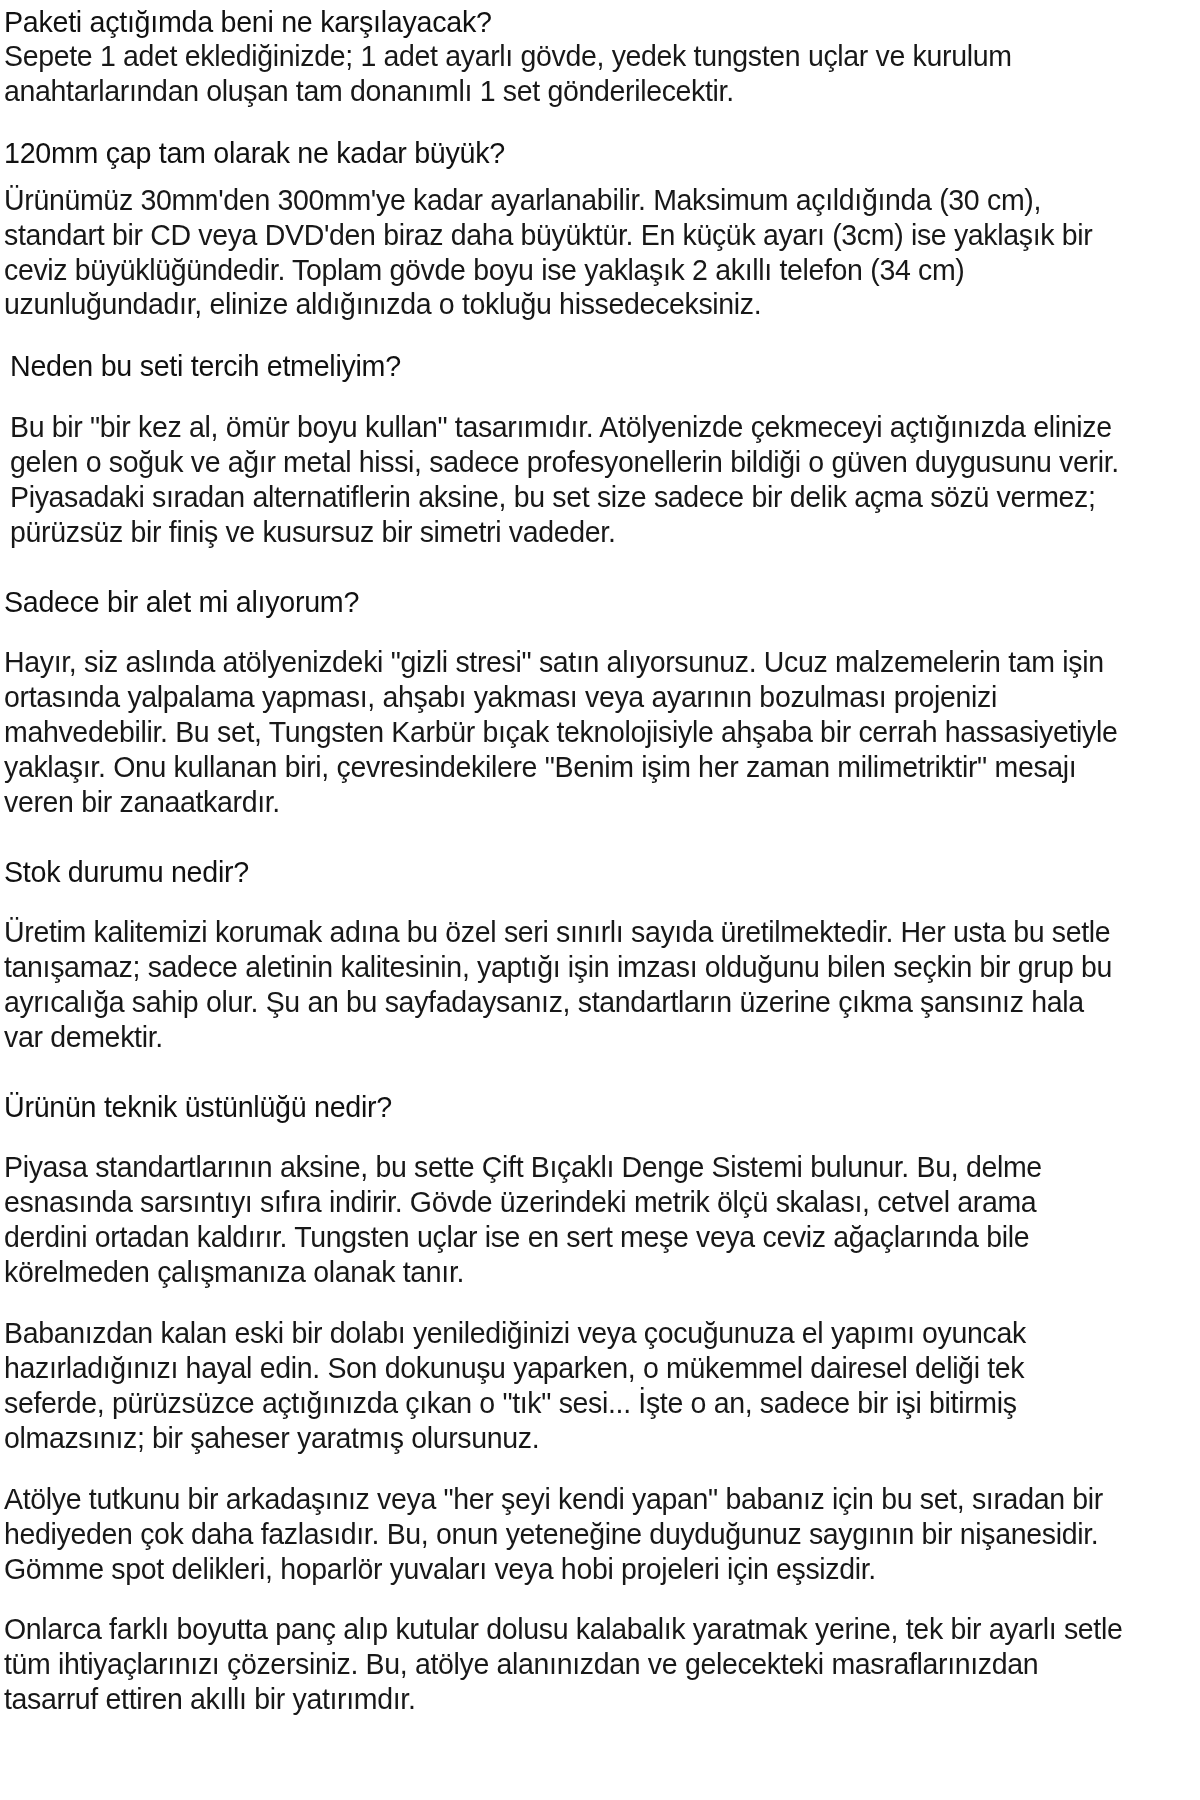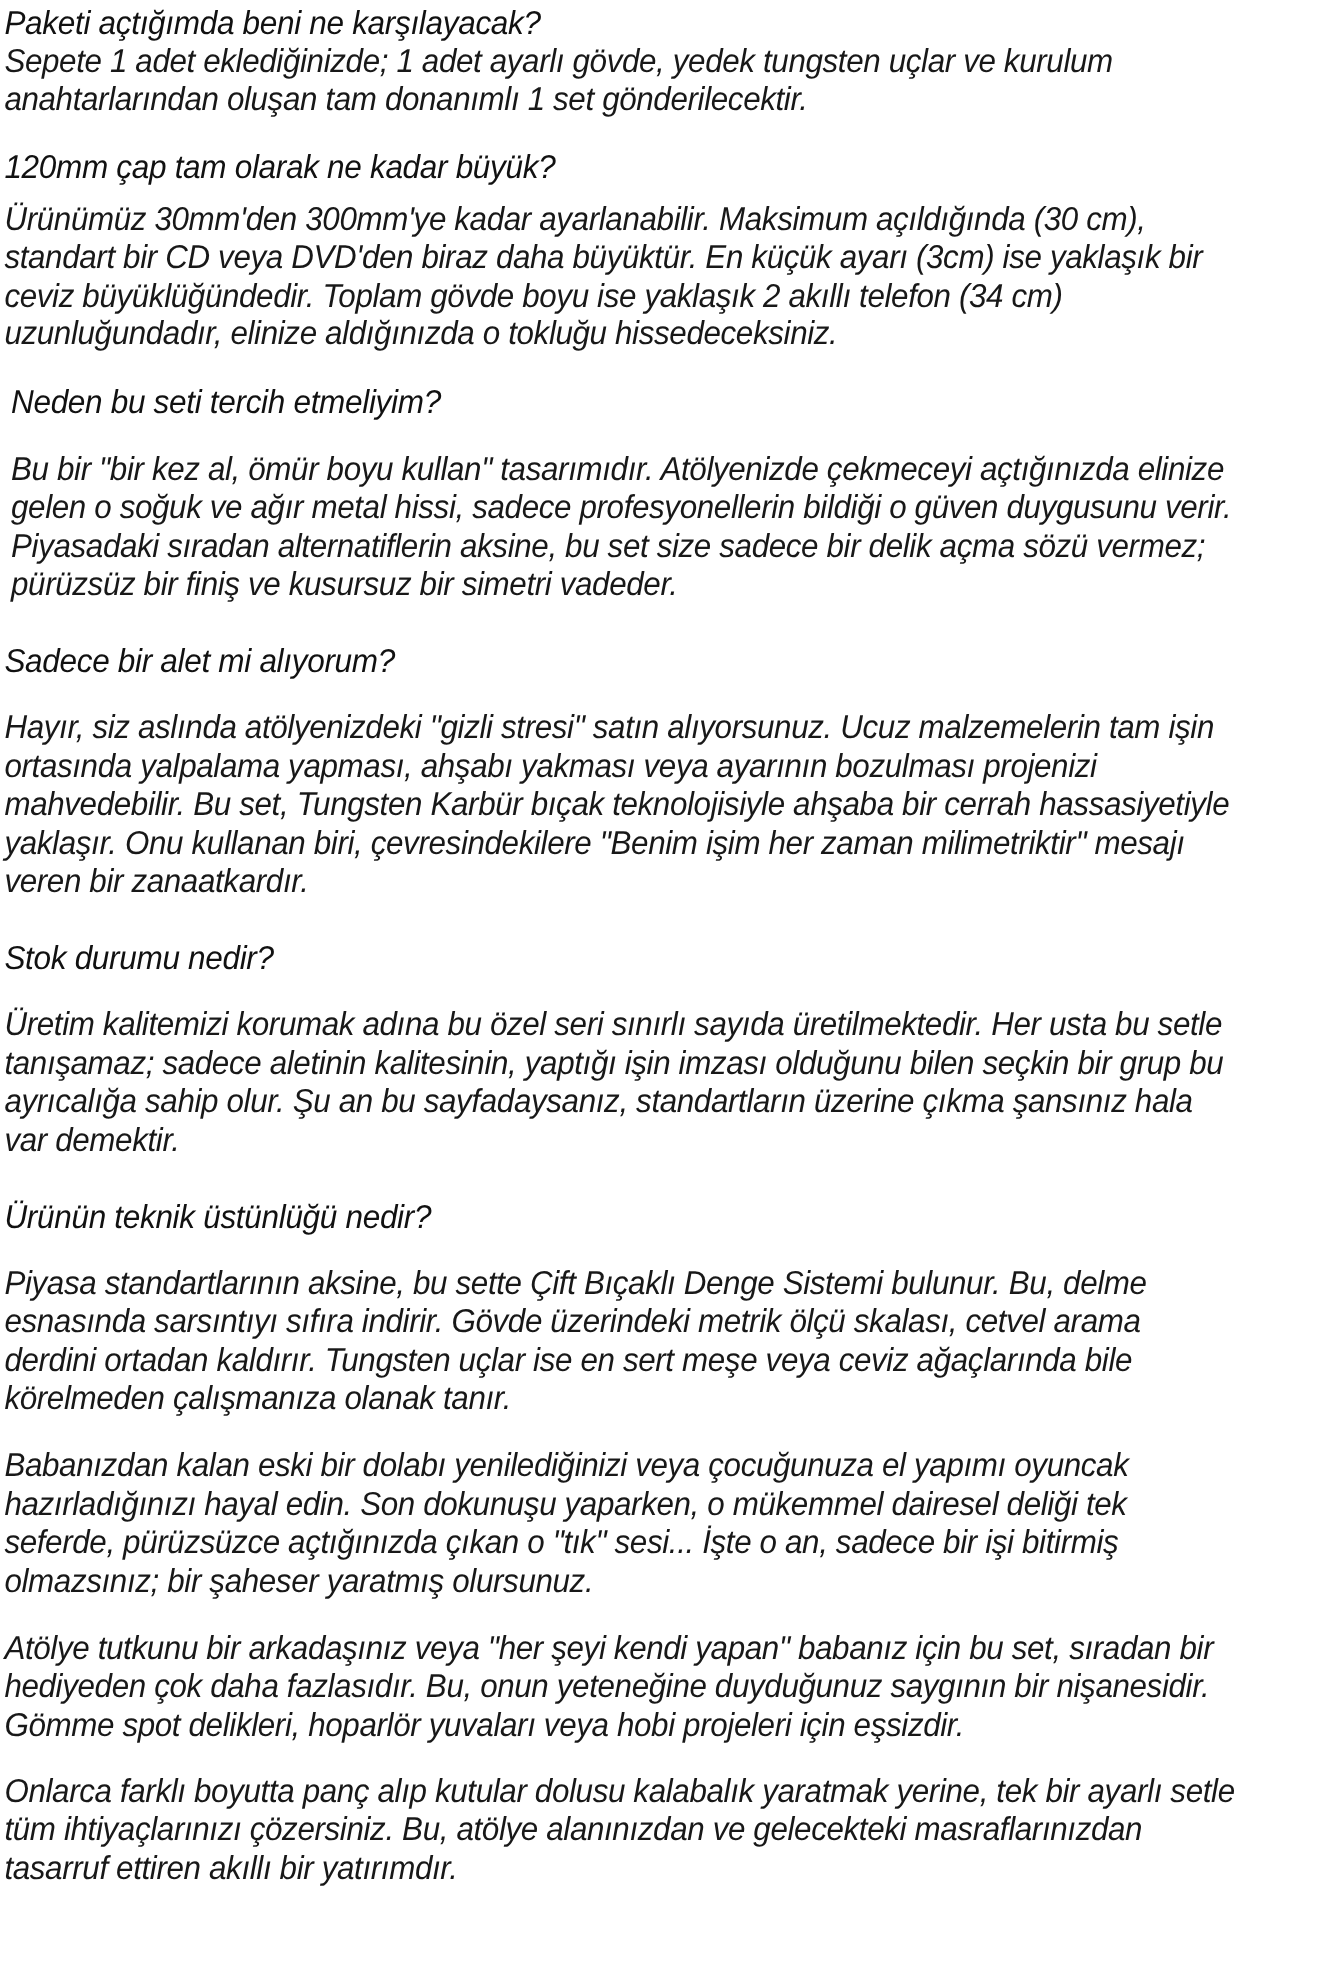--- a/index.html
+++ b/index.html
@@ -12,21 +12,20 @@
     width: 1200px;
     min-height: 1800px;
     font-family: "Liberation Sans", "DejaVu Sans", sans-serif;
     color: #1a1a1a;
     -webkit-font-smoothing: antialiased;
   }
   .page {
     box-sizing: border-box;
     width: 1200px;
     padding: 4px 18px 10px 4px;
-    font-style: italic;
   }
   .block {
     margin: 0;
     padding: 0;
   }
   .qa-heading {
     font-size: 30px;
     line-height: 1.18;
     font-weight: 400;
     letter-spacing: -0.3px;

